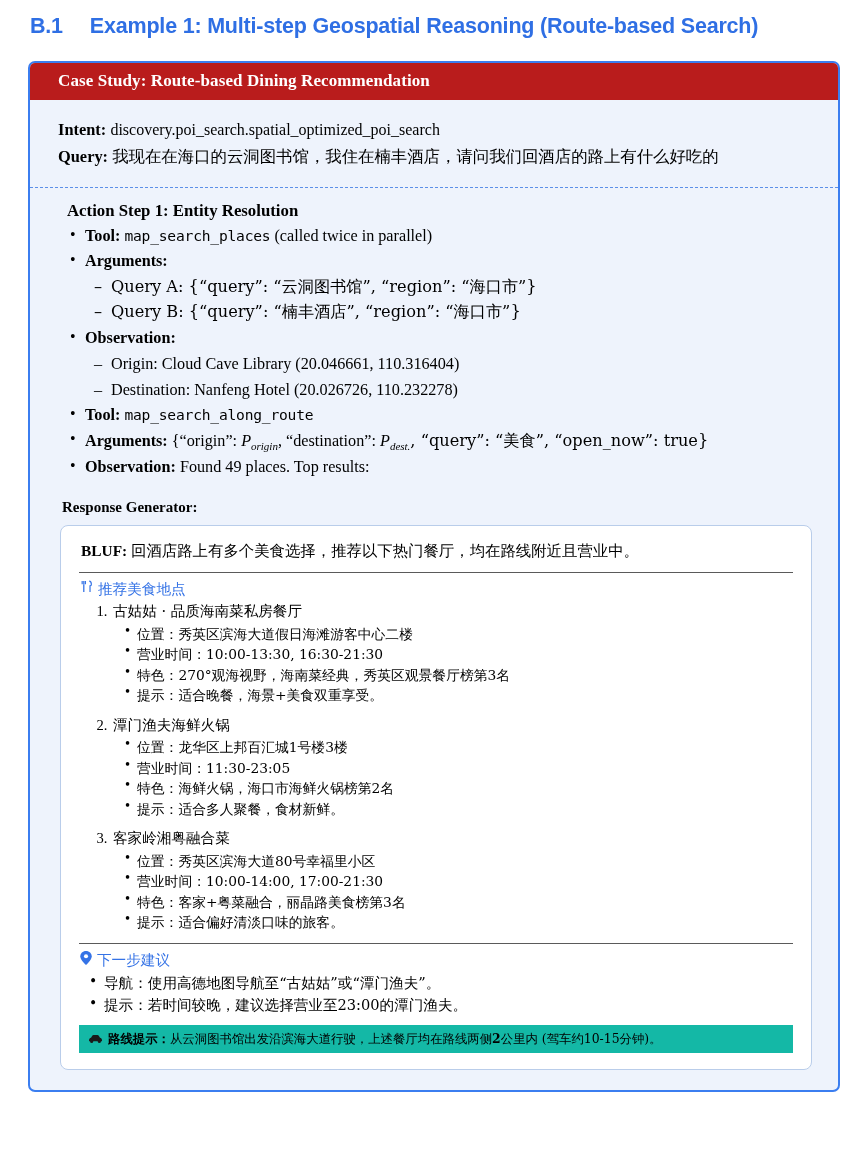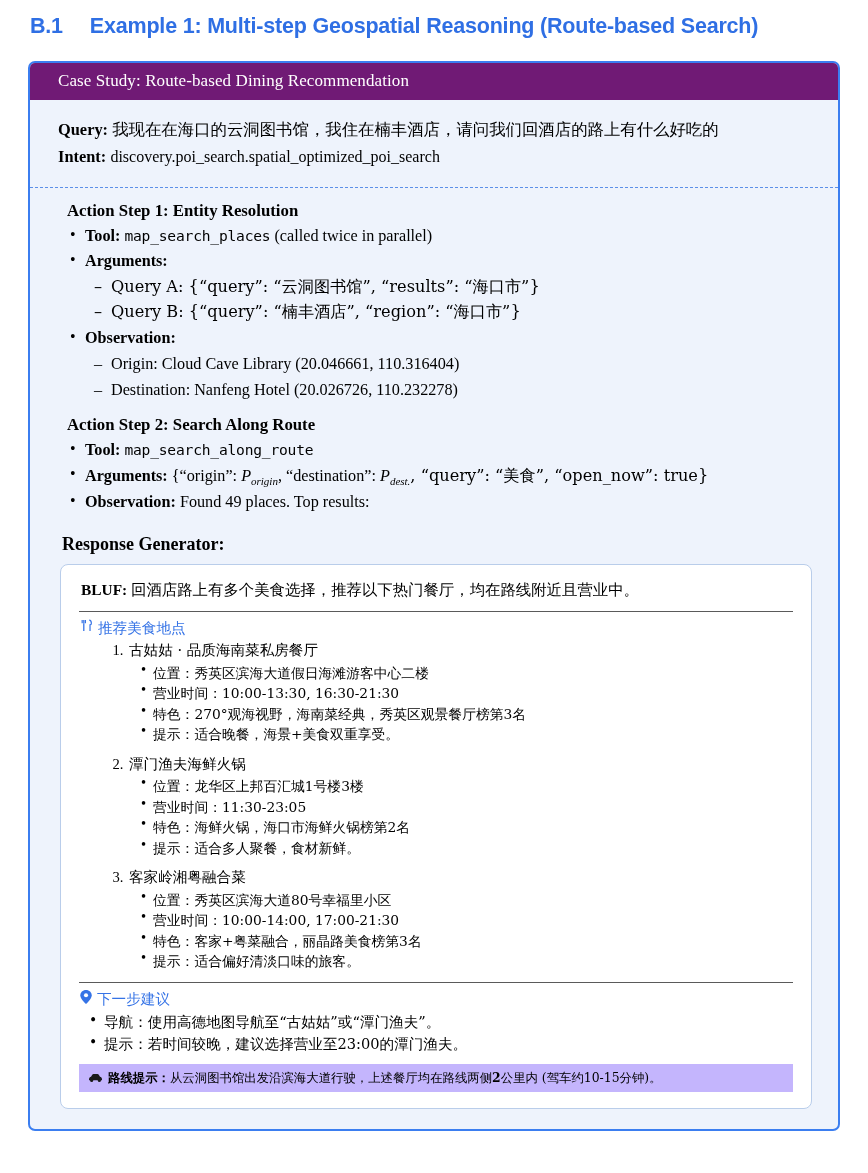--- a/index.html
+++ b/index.html
@@ -44,23 +44,23 @@
     top: 61px;
     left: 28px;
     width: 812px;
     border: 2.2px solid #3b7ef0;
     border-radius: 7px;
     background: #eef3fc;
     box-sizing: border-box;
     overflow: hidden;
   }
   .case-title {
-    background: #701a75;
+    background: #b91c1c;
     color: #ffffff;
-    font-weight: normal;
+    font-weight: bold;
     font-size: 17px;
     padding: 8px 0 9px 28px;
     letter-spacing: 0.1px;
   }
   .case-body {
     padding: 0;
     background: #eef3fc;
   }
 
   
@@ -142,21 +142,21 @@
   .mathit { font-style: italic; }
   .sub {
     font-size: 0.68em;
     vertical-align: sub;
     font-style: italic;
   }
 
   
   .respgen-label {
     font-weight: bold;
-    font-size: 18px;
+    font-size: 15px;
     padding: 14px 0 0 32px;
   }
   .resp-card {
     margin: 9px 26px 20px 30px;
     background: #ffffff;
     border: 1.2px solid #b9cdea;
     border-radius: 8px;
     padding: 13px 16px 14px 16px;
   }
   .bluf {
@@ -178,21 +178,21 @@
     margin: 0 0 2px 3px;
   }
   .grp-head svg { flex: none; }
 
   ol.rest {
     margin: 2px 0 0 0;
     padding-left: 34px;
     font-size: 14.6px;
   }
   ol.rest > li {
-    margin: 0 0 4px 16px;
+    margin: 0 0 4px 0;
     line-height: 1.4;
   }
   ol.rest > li > .rname { padding-left: 2px; }
   ul.attrs {
     list-style: none;
     margin: 2px 0 9px 0;
     padding-left: 26px;
     font-size: 13.8px;
   }
   ul.attrs > li {
@@ -221,21 +221,21 @@
   }
   ul.nextsteps > li::before {
     content: "•";
     position: absolute;
     left: -15px;
     top: -1px;
     font-size: 14px;
   }
 
   .route-tip {
-    background: #c4b5fd;
+    background: #14b8a6;
     font-size: 12.4px;
     padding: 6px 9px 6px 9px;
     margin: 4px 2px 2px 2px;
     display: flex;
     align-items: center;
     gap: 5px;
     line-height: 1.3;
   }
   .route-tip svg { flex: none; }
   .route-tip b { font-weight: bold; }
@@ -251,57 +251,56 @@
   </div>
 
   <div class="case-box">
 
     <div class="case-title">Case Study: Route-based Dining Recommendation</div>
 
     <div class="case-body">
 
       <div class="query-block">
         <div class="q-line">
+          <span class="lbl">Intent:</span>
+          <span class="intent-val">discovery.poi_search.spatial_optimized_poi_search</span>
+        </div>
+        <div class="q-line">
           <span class="lbl">Query:</span>
           <span class="cjk">我现在在海口的云洞图书馆，我住在楠丰酒店，请问我们回酒店的路上有什么好吃的</span>
-        </div>
-        <div class="q-line">
-          <span class="lbl">Intent:</span>
-          <span class="intent-val">discovery.poi_search.spatial_optimized_poi_search</span>
         </div>
       </div>
 
       <div class="dashed-sep"></div>
 
       <div class="steps">
 
         <div class="step-title">Action Step 1: Entity Resolution</div>
         <ul class="lv1">
           <li>
             <span class="lbl">Tool:</span>
             <span class="mono">map_search_places</span>
             <span>(called twice in parallel)</span>
           </li>
           <li>
             <span class="lbl">Arguments:</span>
             <ul class="lv2">
-              <li class="cjk">Query A: {“query”: “云洞图书馆”, “results”: “海口市”}</li>
+              <li class="cjk">Query A: {“query”: “云洞图书馆”, “region”: “海口市”}</li>
               <li class="cjk">Query B: {“query”: “楠丰酒店”, “region”: “海口市”}</li>
             </ul>
           </li>
           <li>
             <span class="lbl">Observation:</span>
             <ul class="lv2">
               <li>Origin: Cloud Cave Library (20.046661, 110.316404)</li>
               <li>Destination: Nanfeng Hotel (20.026726, 110.232278)</li>
             </ul>
           </li>
         </ul>
 
-        <div class="step-title second">Action Step 2: Search Along Route</div>
         <ul class="lv1">
           <li>
             <span class="lbl">Tool:</span>
             <span class="mono">map_search_along_route</span>
           </li>
           <li>
             <span class="lbl">Arguments:</span>
             <span>{“origin”: </span><span class="mathit">P</span><span class="sub">origin</span><span>, “destination”: </span><span class="mathit">P</span><span class="sub">dest.</span><span class="cjk">, “query”: “美食”, “open_now”: true}</span>
           </li>
           <li>

